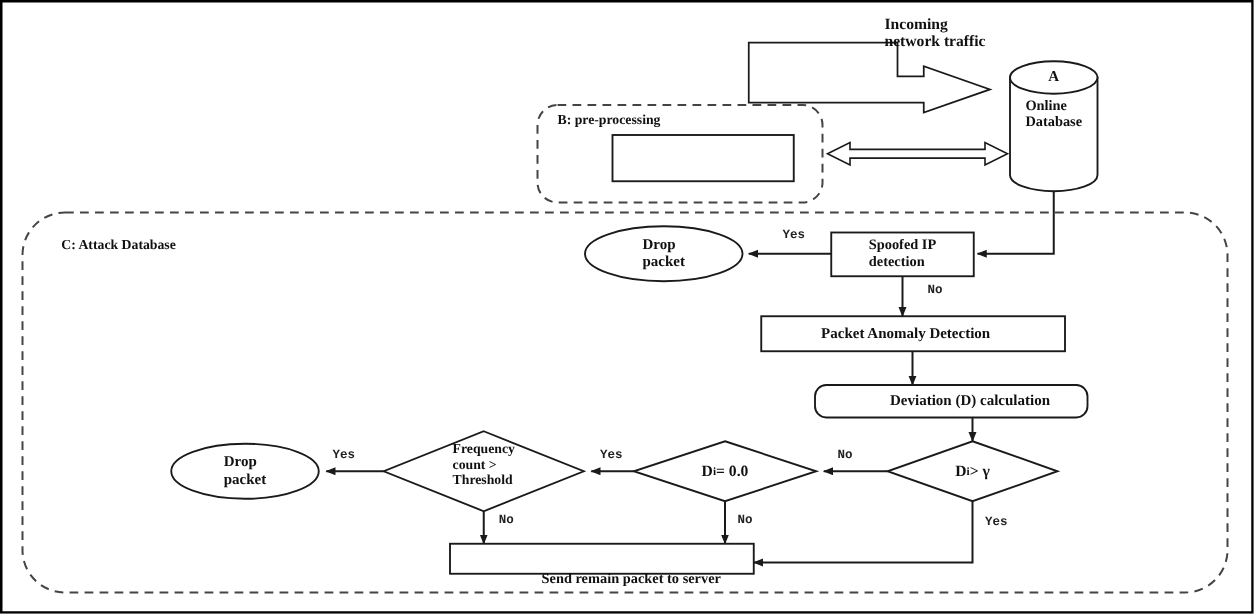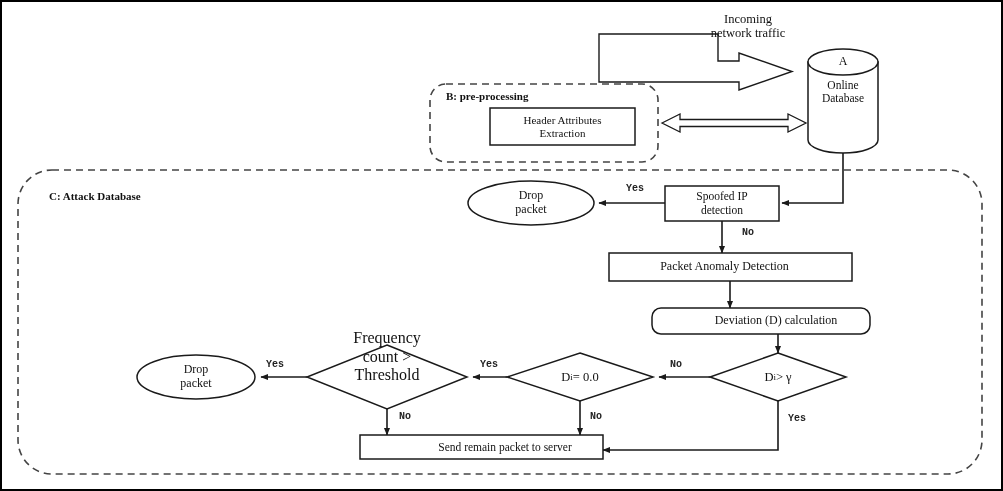--- a/index.html
+++ b/index.html
@@ -1,19 +1,19 @@
 <!DOCTYPE html>
 <html><head>
 <meta charset="utf-8">
 <style>
   html,body{margin:0;padding:0;background:#ffffff;}
   body{font-family:"Liberation Serif", serif;}
   #page{position:relative;width:1003px;height:491px;background:#fff;box-sizing:border-box;border:2px solid #000;overflow:hidden;}
   #svgroot{position:absolute;left:0;top:0;width:1003px;height:491px;}
-  .node-text{position:absolute;display:flex;align-items:center;justify-content:center;text-align:center;font-family:"Liberation Serif", serif;font-weight:normal;color:#111;line-height:1.15;white-space:pre-line;}
+  .node-text{position:absolute;display:flex;align-items:center;justify-content:center;font-family:"Liberation Serif", serif;font-weight:bold;color:#111;line-height:1.15;white-space:pre-line;}
   .edge-lbl{position:absolute;font-family:Liberation Mono, monospace;font-weight:bold;font-size:10px;color:#222;}
   .sect-lbl{position:absolute;font-family:"Liberation Serif", serif;font-weight:bold;font-size:11px;color:#111;}
   .sub{font-size:0.72em;vertical-align:-0.22em;}
 </style>
 </head>
 <body>
 
 <div id="page">
 
   <svg id="svgroot" viewBox="0 0 1003 491">
@@ -79,22 +79,20 @@
 
   <div class="node-text" style="left:666px;top:6px;width:160px;height:36px;font-size:12.5px;">Incoming
 network traffic</div>
 
   <div class="node-text" style="left:806px;top:51px;width:70px;height:18px;font-size:12px;">A</div>
   <div class="node-text" style="left:801px;top:72px;width:80px;height:36px;font-size:11.5px;">Online
 Database</div>
 
   <div class="sect-lbl" style="left:444px;top:88px;">B: pre-processing</div>
 
-  <div class="node-text" style="left:488px;top:106px;width:145px;height:37px;font-size:11px;">Header Attributes
-Extraction</div>
 
   <div class="sect-lbl" style="left:47px;top:188px;">C: Attack Database</div>
 
   <div class="node-text" style="left:489px;top:183px;width:80px;height:36px;font-size:12px;">Drop
 packet</div>
 
   <div class="node-text" style="left:663px;top:184px;width:114px;height:35px;font-size:11.5px;">Spoofed IP
 detection</div>
 
   <div class="edge-lbl" style="left:624px;top:181px;">Yes</div>
@@ -110,26 +108,26 @@
 
   <div class="node-text" style="left:533px;top:364px;width:90px;height:22px;font-size:12.5px;">
     <span>D</span><span class="sub">i</span><span> = 0.0</span>
   </div>
 
   <div class="edge-lbl" style="left:668px;top:357px;">No</div>
   <div class="edge-lbl" style="left:786px;top:411px;">Yes</div>
   <div class="edge-lbl" style="left:478px;top:357px;">Yes</div>
   <div class="edge-lbl" style="left:588px;top:409px;">No</div>
 
-  <div class="node-text" style="left:335px;top:332px;width:100px;height:46px;font-size:16px;">Frequency
+  <div class="node-text" style="left:335px;top:347px;width:100px;height:46px;font-size:11px;">Frequency
 count &gt;
 Threshold</div>
 
   <div class="edge-lbl" style="left:264px;top:357px;">Yes</div>
   <div class="edge-lbl" style="left:397px;top:409px;">No</div>
 
   <div class="node-text" style="left:154px;top:357px;width:80px;height:36px;font-size:12px;">Drop
 packet</div>
 
 
-  <div class="node-text" style="left:358px;top:434px;width:290px;height:24px;font-size:11.5px;">Send remain packet to server</div>
+  <div class="node-text" style="left:358px;top:450px;width:290px;height:24px;font-size:11.5px;">Send remain packet to server</div>
 
 </div>
 
 </body></html>

